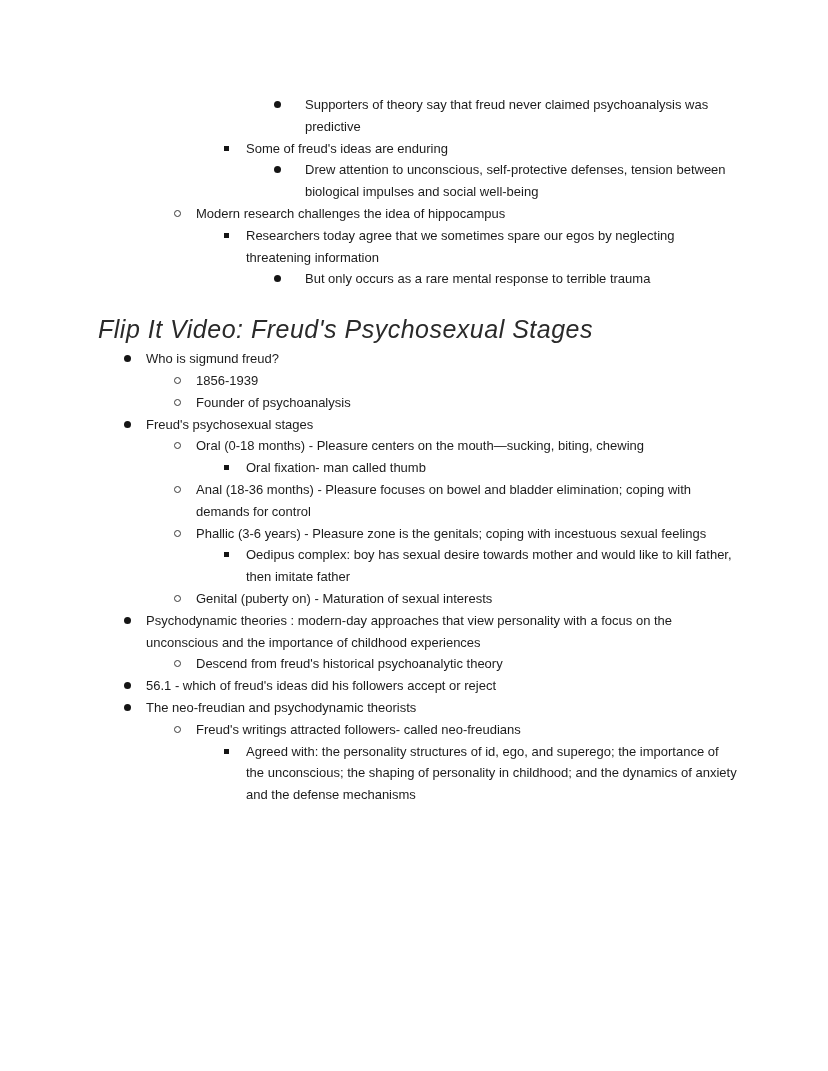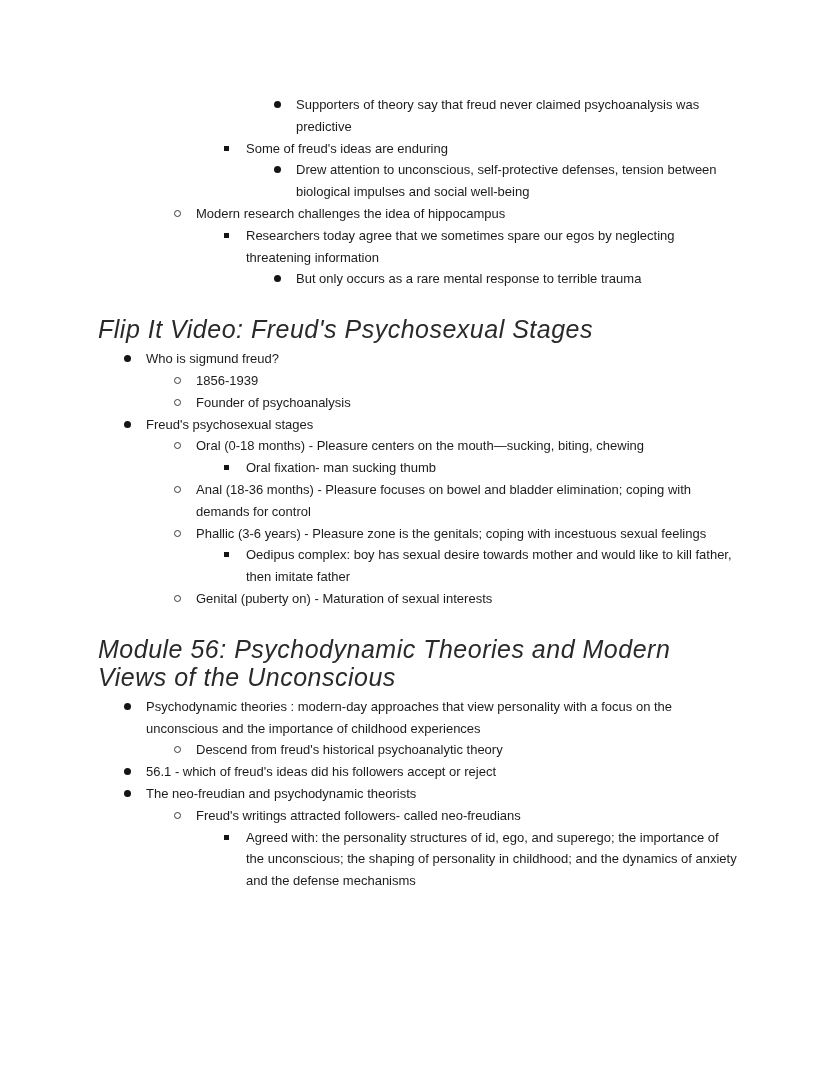--- a/index.html
+++ b/index.html
@@ -39,21 +39,21 @@
     flex:0 0 auto;
     width:22px;
     display:flex;
     justify-content:flex-start;
     padding-top:7px;
   }
   .item .txt { flex:1 1 auto; }
   .lvl1 { margin-left:26px; }
   .lvl2 { margin-left:76px; }
   .lvl3 { margin-left:126px; }
-  .lvl4 { margin-left:176px; }
+  .lvl4 { margin-left:176px;gap:9px; }
   .b-disc {
     width:7px; height:7px; border-radius:50%;
     background:#151515;
   }
   .b-circle {
     width:7px; height:7px; border-radius:50%;
     border:1.4px solid #3a3a3a;
     box-sizing:border-box;
     background:transparent;
   }
@@ -138,21 +138,21 @@
           <div class="item lvl2">
             <span class="bullet-box">
               <span class="b-circle"></span>
             </span>
             <span class="txt">Oral (0-18 months) - Pleasure centers on the mouth—sucking, biting, chewing</span>
           </div>
           <div class="item lvl3">
             <span class="bullet-box">
               <span class="b-square"></span>
             </span>
-            <span class="txt">Oral fixation- man sucking thumb</span>
+            <span class="txt">Oral fixation- man called thumb</span>
           </div>
           <div class="item lvl2">
             <span class="bullet-box">
               <span class="b-circle"></span>
             </span>
             <span class="txt">Anal (18-36 months) - Pleasure focuses on bowel and bladder elimination; coping with demands for control</span>
           </div>
           <div class="item lvl2">
             <span class="bullet-box">
               <span class="b-circle"></span>
@@ -167,21 +167,20 @@
           </div>
           <div class="item lvl2">
             <span class="bullet-box">
               <span class="b-circle"></span>
             </span>
             <span class="txt">Genital (puberty on) - Maturation of sexual interests</span>
           </div>
         </div>
       </section>
       <section class="section">
-        <h2 class="section-heading">Module 56: Psychodynamic Theories and Modern Views of the Unconscious</h2>
         <div class="items">
           <div class="item lvl1">
             <span class="bullet-box">
               <span class="b-disc"></span>
             </span>
             <span class="txt">Psychodynamic theories : modern-day approaches that view personality with a focus on the unconscious and the importance of childhood experiences</span>
           </div>
           <div class="item lvl2">
             <span class="bullet-box">
               <span class="b-circle"></span>

